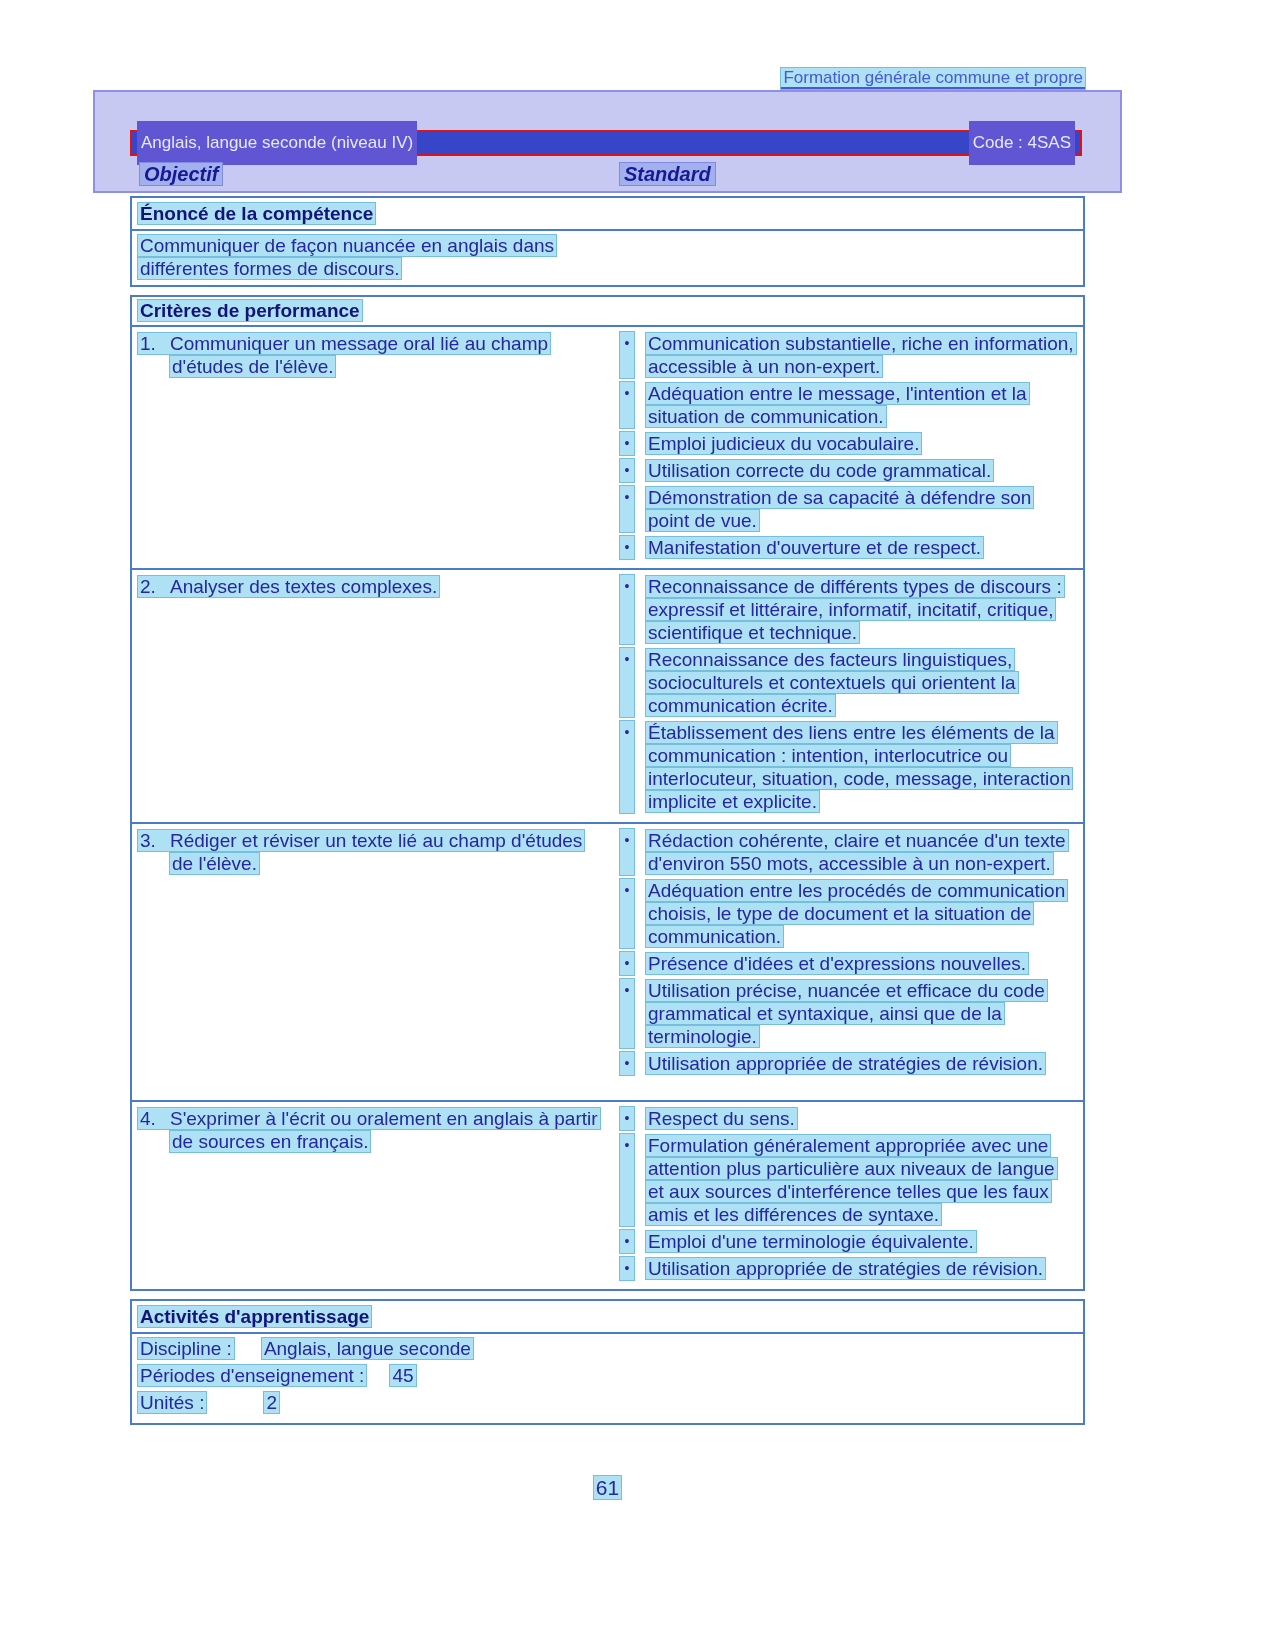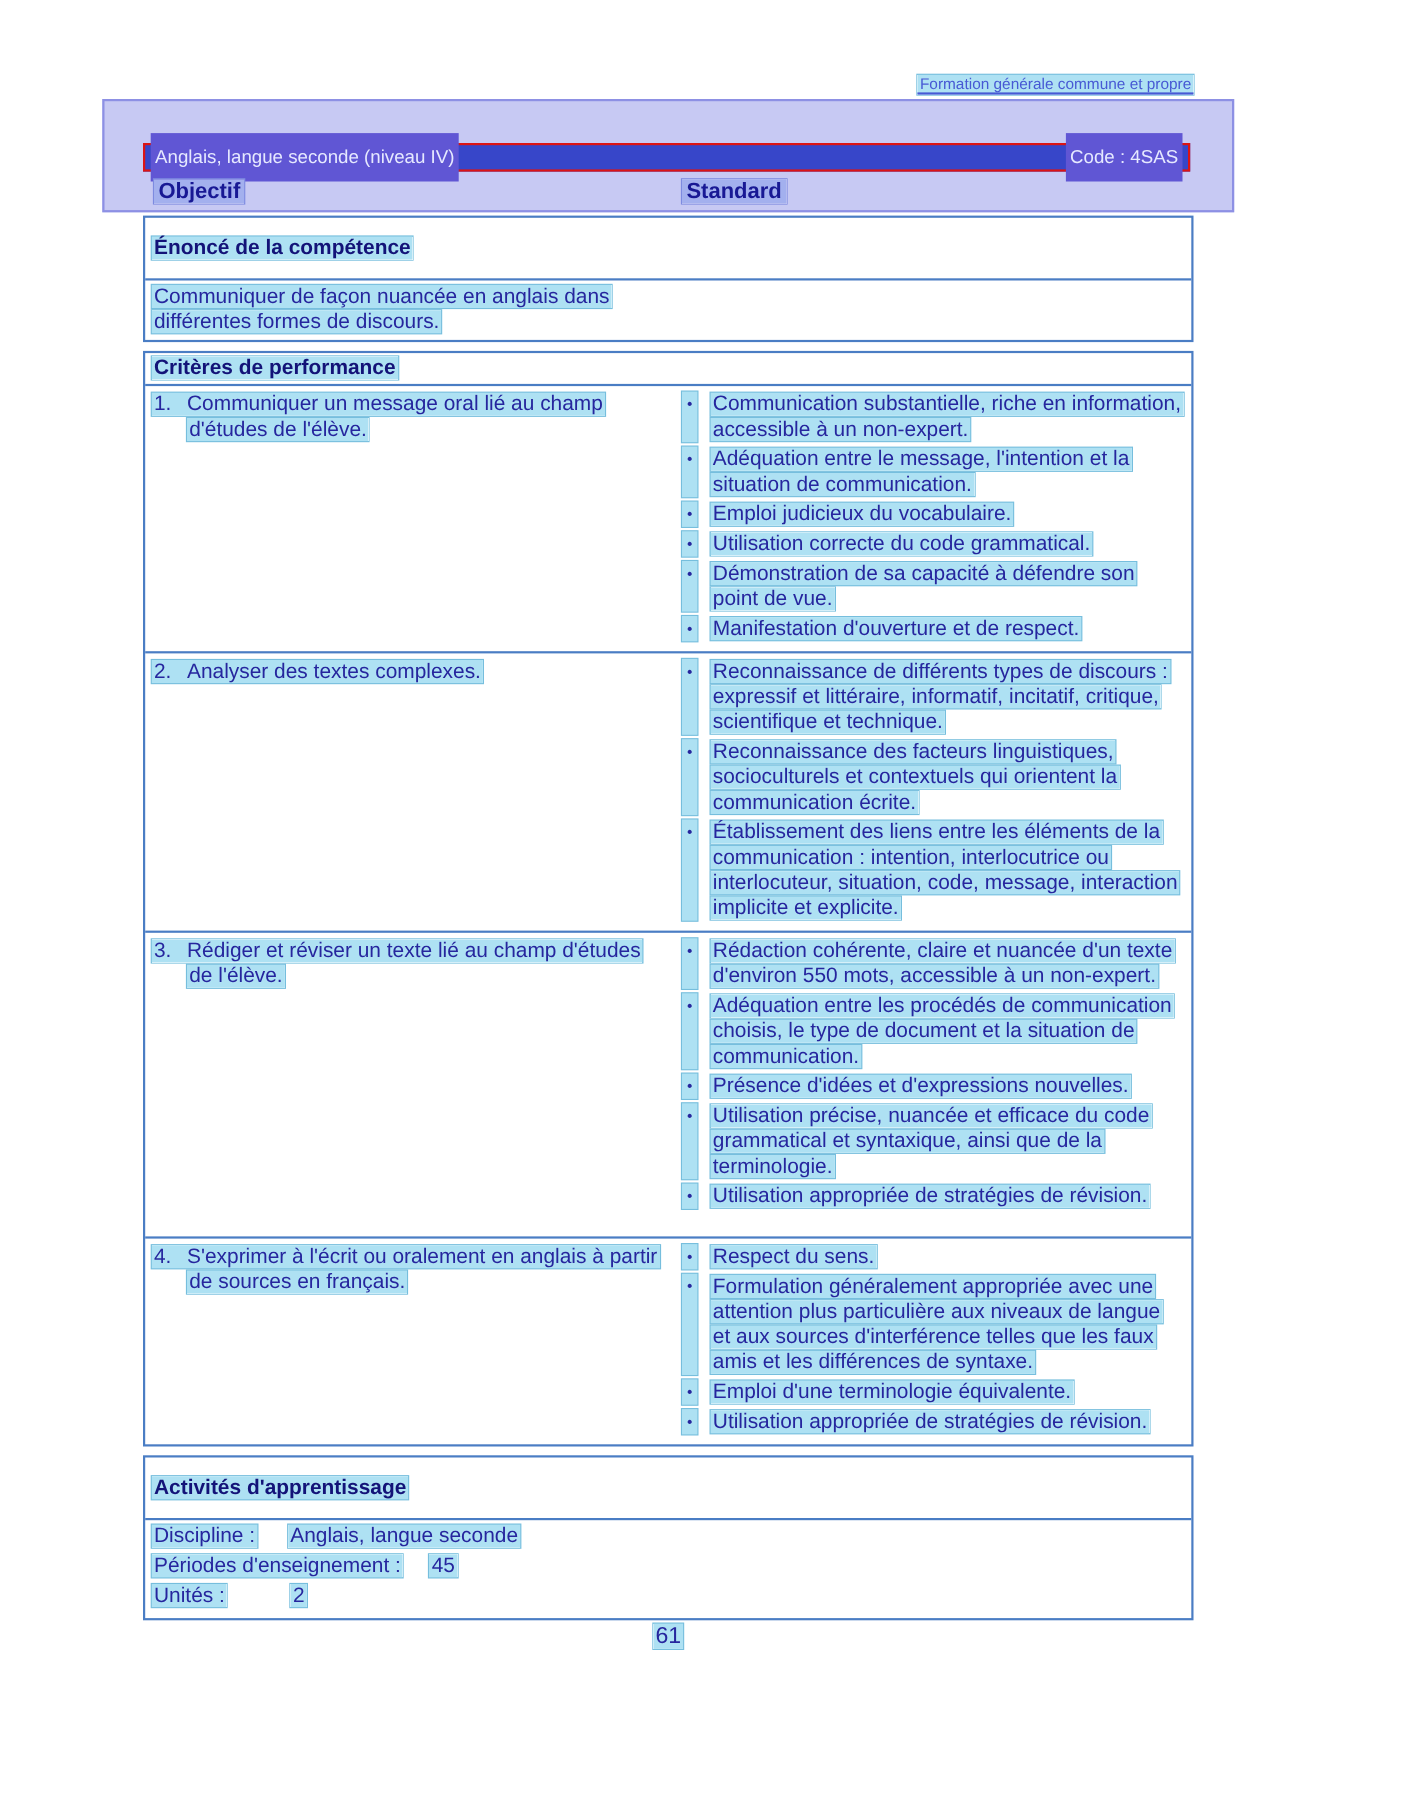--- a/index.html
+++ b/index.html
@@ -19,21 +19,21 @@
     box-shadow: 0 0 0 1px #76bedd;
     padding: 0 2px;
     -webkit-box-decoration-break: clone;
     box-decoration-break: clone;
   }
   
   .doc-header {
     position: absolute;
     top: 68px;
     right: 190px;
-    font-size: 14px;
+    font-size: 17px;
     color: #4759d4;
     z-index: 3;
   }
   .doc-header .hdr-hl { border-bottom: 2px solid #4759d4; }
   
   .banner {
     position: absolute;
     left: 93px;
     top: 90px;
     width: 1029px;
@@ -60,20 +60,21 @@
   .whl {
     background: #6056d4;
     padding: 12px 4px;
     white-space: nowrap;
   }
   .objectif, .standard {
     position: absolute;
     top: 71px;
     font-size: 20px;
     font-weight: bold;
+    font-style: italic;
     color: #181894;
   }
   .objectif { left: 45px; }
   .standard { left: 525px; }
   .bhl {
     background: #a3b0ee;
     box-shadow: 0 0 0 1px #7d8be0;
     padding: 0 4px;
   }
   
@@ -83,21 +84,21 @@
     top: 196px;
     width: 955px;
     font-size: 19px;
     line-height: 23px;
     z-index: 2;
   }
   .box, .ctable { border: 2px solid #4a7dc4; margin-bottom: 8px; background: #ffffff; }
   .box-head {
     font-weight: bold;
     color: #131378;
-    padding: 16px 6px;
+    padding: 4px 6px;
     border-bottom: 2px solid #4a7dc4;
   }
   .box-body { padding: 3px 6px 5px 6px; }
   .enonce-text { max-width: 440px; }
   
   .thead {
     display: flex;
     border-bottom: 2px solid #4a7dc4;
     font-weight: bold;
     color: #131378;

